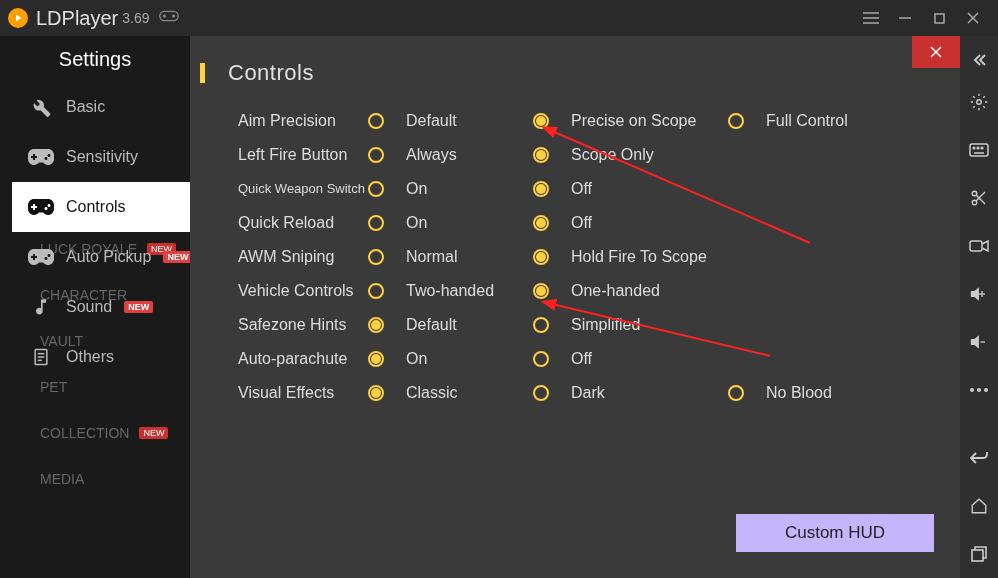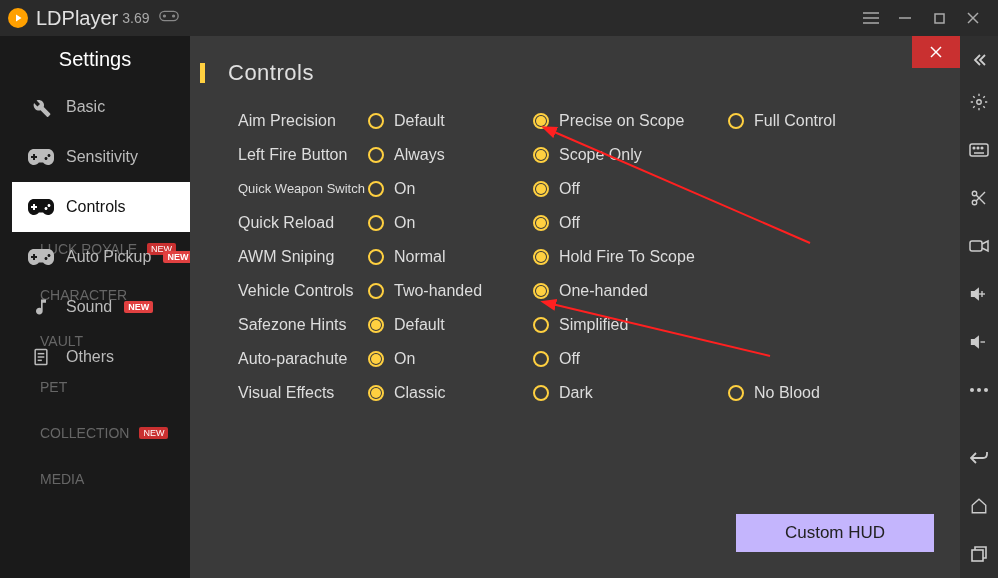--- a/index.html
+++ b/index.html
@@ -34,21 +34,21 @@
 
 .section-title { display: flex; align-items: center; gap: 12px; padding: 24px 0 18px 38px; color: #e0e0e0; font-size: 22px; font-weight: 300; letter-spacing: 0.5px; }
 .section-title .bar { width: 5px; height: 20px; background: #ffd040; position: absolute; left: 10px; }
 
 .options { padding: 0 40px 0 48px; }
 .option-row { display: flex; align-items: center; height: 34px; color: #ddd; font-size: 16px; font-weight: 300; }
 .option-label { width: 130px; flex-shrink: 0; line-height: 1.1; }
 .option-label.wrap { font-size: 13px; }
 
 .radio-group { display: flex; flex: 1; }
-.radio-item { display: flex; align-items: center; gap: 10px; cursor: pointer; }
+.radio-item { display: flex; align-items: center; gap: 22px; cursor: pointer; }
 .radio-item.c1 { width: 165px; }
 .radio-item.c2 { width: 195px; }
 .radio-item.c3 { width: 150px; }
 
 .radio { width: 16px; height: 16px; border: 2px solid #ffd040; border-radius: 50%; position: relative; flex-shrink: 0; }
 .radio.selected::after { content: ''; position: absolute; top: 1px; left: 1px; width: 10px; height: 10px; background: #ffd040; border-radius: 50%; }
 
 .bottom-btn { position: absolute; bottom: 26px; right: 26px; width: 198px; height: 38px; background: #c4b5fd; color: #222; display: flex; align-items: center; justify-content: center; font-size: 17px; cursor: pointer; font-weight: 400; }
 
 .right-toolbar { width: 38px; background: #2f2f2f; display: flex; flex-direction: column; align-items: center; padding-top: 6px; gap: 0; }

